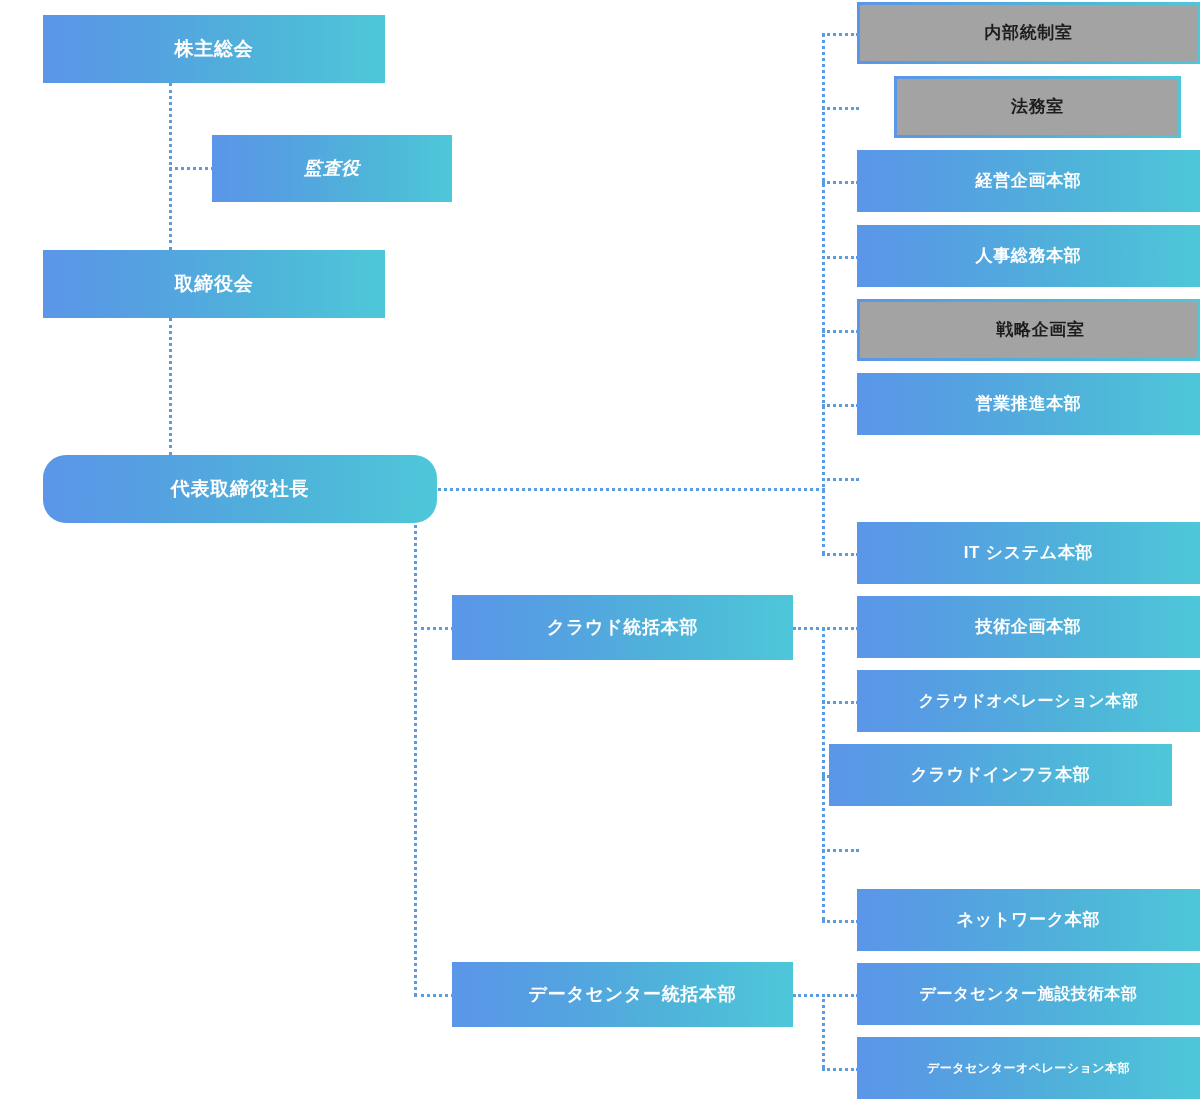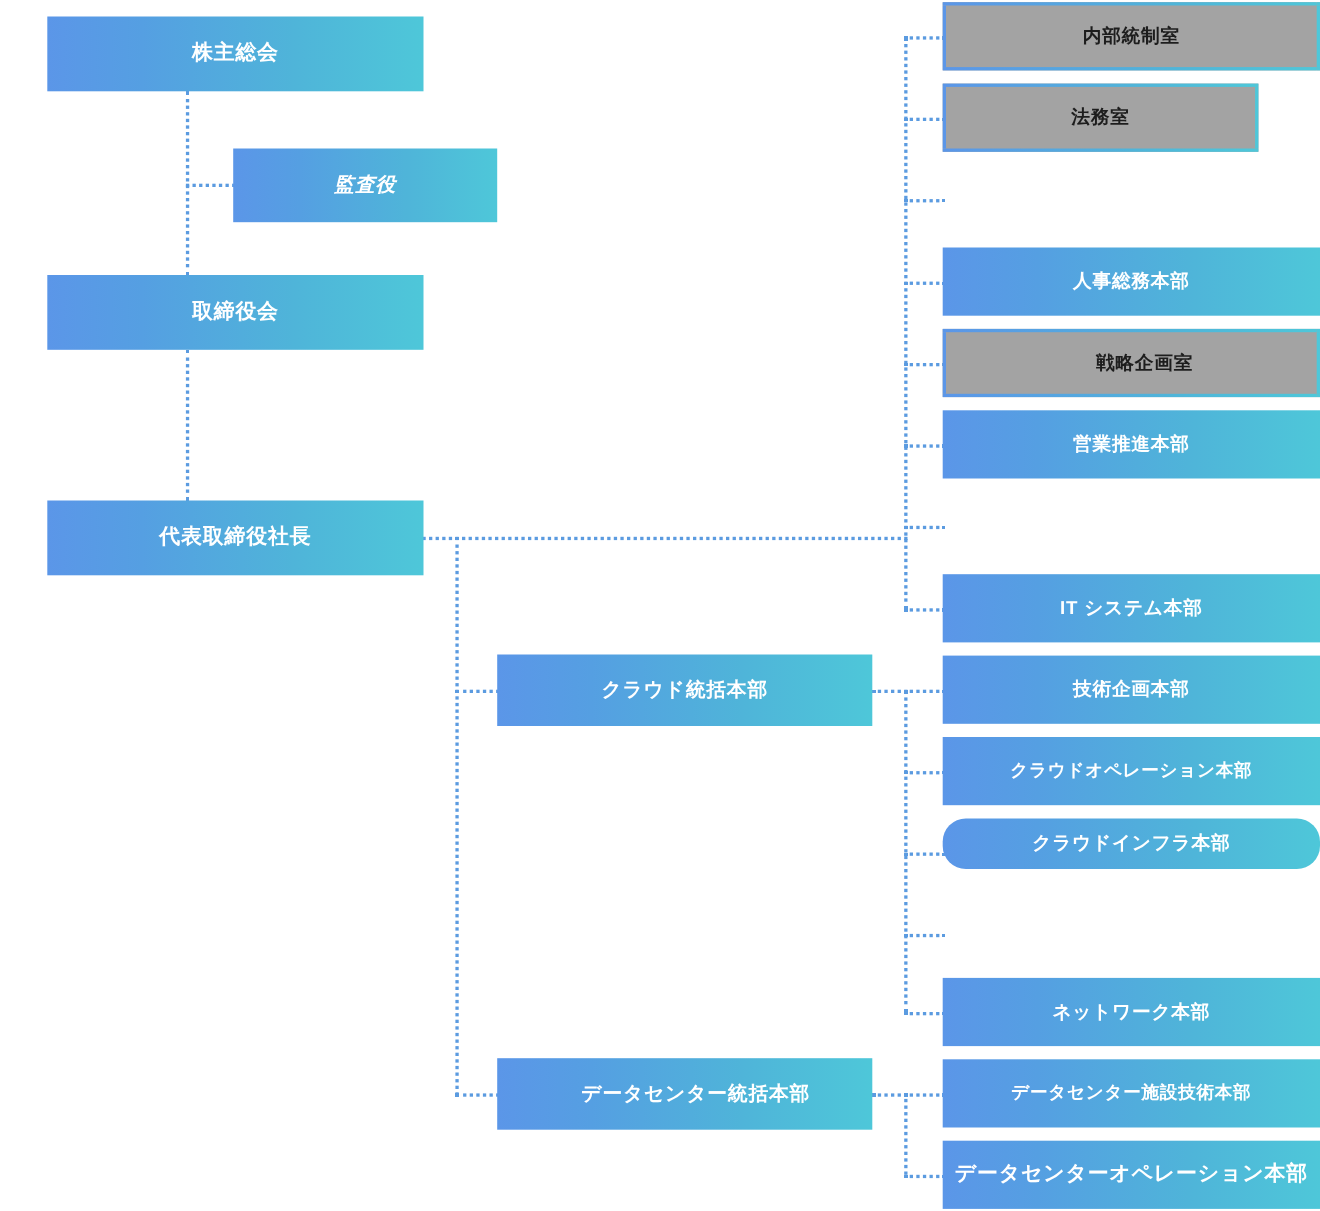--- a/index.html
+++ b/index.html
@@ -47,21 +47,21 @@
     border:3px solid;
     border-image:linear-gradient(90deg,#5b96e8 0%,#4fb4d9 60%,#4ec7d9 100%) 1;
     color:#1d1d1d;
     font-weight:700;
   }
   
   .lvl-top{font-size:19px;margin-left:43px;}
   .lvl-mid{font-size:18px;}
   .lvl-unit{font-size:17px;}
   .lvl-unit.small{font-size:16px;}
-  .lvl-unit.xsmall{font-size:19px;}
+  .lvl-unit.xsmall{font-size:12px;}
 </style>
 </head>
 <body>
 
 <div id="chart">
 
   <div class="conn v" style="left:169px;top:83px;height:167px;"></div>
   <div class="conn v" style="left:169px;top:318px;height:137px;"></div>
 
   <div class="conn h" style="left:169px;top:167px;width:45px;"></div>
@@ -95,45 +95,46 @@
   <div class="conn v" style="left:822px;top:994px;height:74px;"></div>
   <div class="conn h" style="left:822px;top:994px;width:37px;"></div>
   <div class="conn h" style="left:822px;top:1068px;width:37px;"></div>
 
   <div class="box filled lvl-top" style="left:0px;top:15px;width:342px;height:68px;">株主総会</div>
 
   <div class="box filled lvl-mid" style="left:212px;top:135px;width:240px;height:67px;font-style:italic;">監査役</div>
 
   <div class="box filled lvl-top" style="left:0px;top:250px;width:342px;height:68px;">取締役会</div>
 
-  <div class="box filled lvl-top" style="left:0px;top:455px;width:342px;height:68px;">代表取締役社長</div>
+  <div class="box filled lvl-top" style="left:0px;top:455px;width:394px;height:68px;border-radius:23px;">代表取締役社長</div>
 
   <div class="box filled lvl-mid" style="left:452px;top:595px;width:341px;height:65px;">クラウド統括本部</div>
 
   <div class="box filled lvl-mid" style="left:452px;top:962px;width:341px;height:65px;padding-left:20px;">データセンター統括本部</div>
 
   <div class="box outlined lvl-unit" style="left:857px;top:2px;width:343px;height:62px;">内部統制室</div>
 
-  <div class="box outlined lvl-unit" style="left:857px;top:76px;width:287px;height:62px;">法務室</div>
+  <div class="box outlined lvl-unit" style="left:894px;top:76px;width:287px;height:62px;">法務室</div>
 
+  <div class="box filled lvl-unit" style="left:857px;top:150px;width:343px;height:62px;">経営企画本部</div>
 
   <div class="box filled lvl-unit" style="left:857px;top:225px;width:343px;height:62px;">人事総務本部</div>
 
   <div class="box outlined lvl-unit" style="left:857px;top:299px;width:343px;height:62px;padding-left:24px;">戦略企画室</div>
 
   <div class="box filled lvl-unit" style="left:857px;top:373px;width:343px;height:62px;">営業推進本部</div>
 
 
   <div class="box filled lvl-unit" style="left:857px;top:522px;width:343px;height:62px;">IT システム本部</div>
 
   <div class="box filled lvl-unit" style="left:857px;top:596px;width:343px;height:62px;">技術企画本部</div>
 
   <div class="box filled lvl-unit small" style="left:857px;top:670px;width:343px;height:62px;">クラウドオペレーション本部</div>
 
-  <div class="box filled lvl-unit" style="left:857px;top:744px;width:343px;height:46px;border-radius:21px;">クラウドインフラ本部</div>
+  <div class="box filled lvl-unit" style="left:829px;top:744px;width:343px;height:62px;">クラウドインフラ本部</div>
 
 
   <div class="box filled lvl-unit" style="left:857px;top:889px;width:343px;height:62px;">ネットワーク本部</div>
 
   <div class="box filled lvl-unit small" style="left:857px;top:963px;width:343px;height:62px;">データセンター施設技術本部</div>
 
   <div class="box filled lvl-unit xsmall" style="left:857px;top:1037px;width:343px;height:62px;">データセンターオペレーション本部</div>
 
 </div>
 

